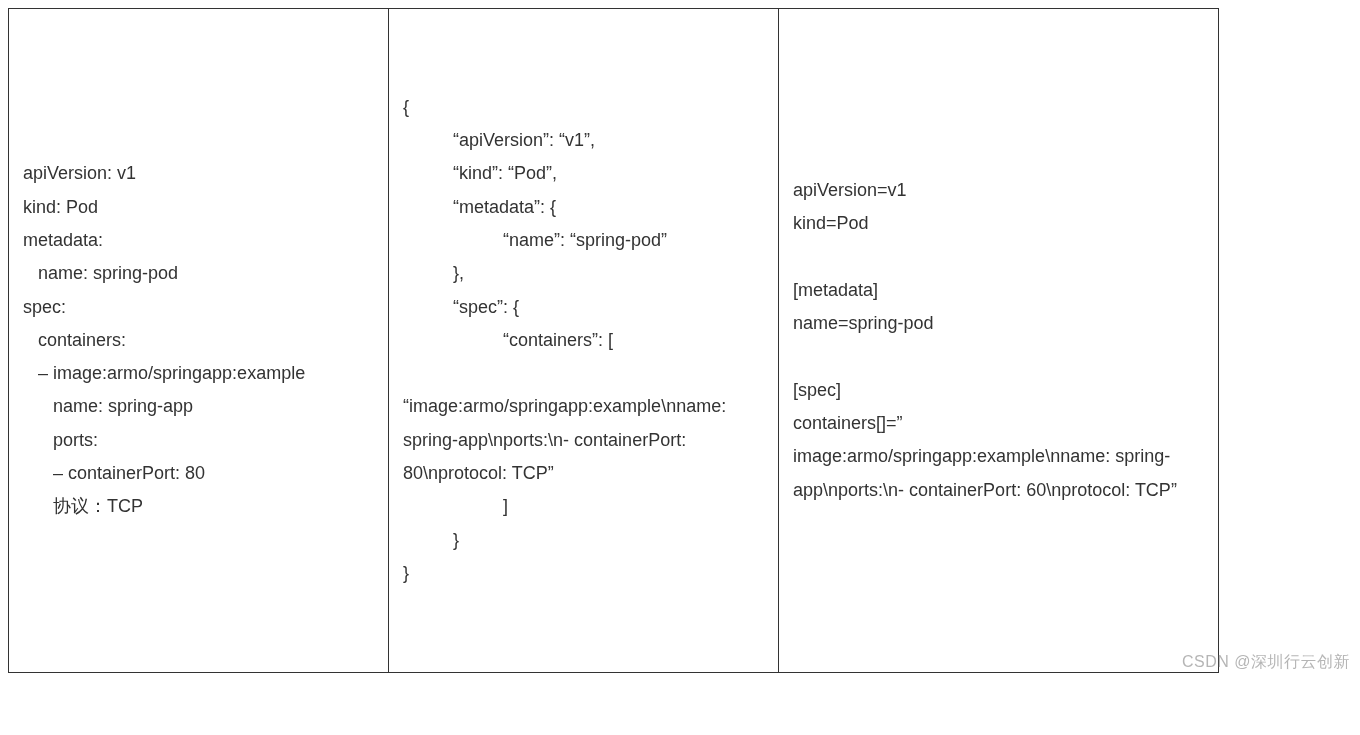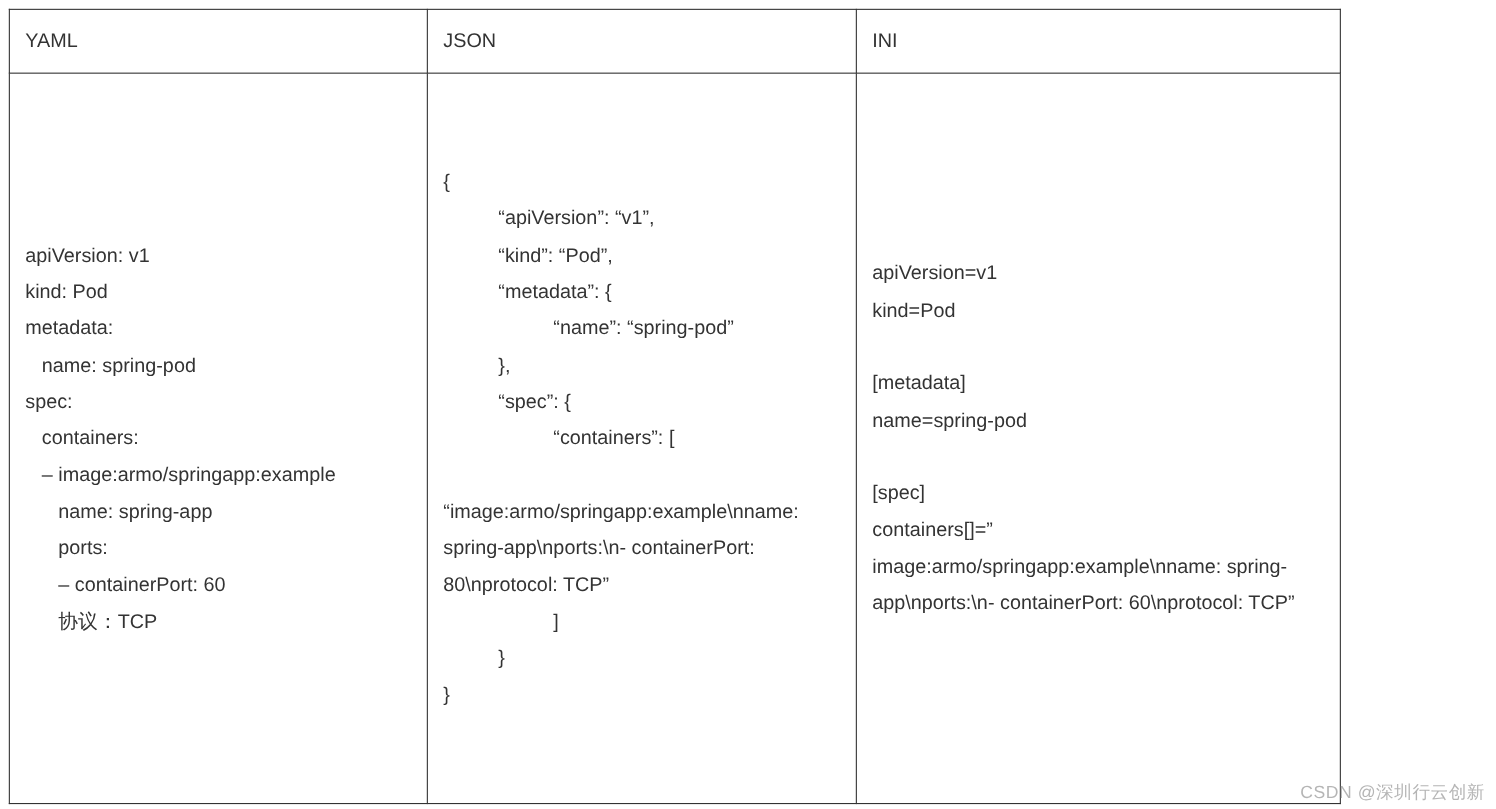--- a/index.html
+++ b/index.html
@@ -59,38 +59,33 @@
 </head>
 <body>
 
 <table>
   <colgroup>
     <col class="col-yaml">
     <col class="col-json">
     <col class="col-ini">
   </colgroup>
   <tbody>
-      <tr>
-    <th>YAML</th>
-    <th>JSON</th>
-    <th>INI</th>
-  </tr>
   <tr>
     <td class="body-cell">
       <div class="vcentered">
         <pre>apiVersion: v1
 kind: Pod
 metadata:
    name: spring-pod
 spec:
    containers:
    – image:armo/springapp:example
       name: spring-app
       ports:
-      – containerPort: 60
+      – containerPort: 80
       协议：TCP</pre>
       </div>
     </td>
     <td class="body-cell">
       <div class="vcentered">
         <pre>{
           “apiVersion”: “v1”,
           “kind”: “Pod”,
           “metadata”: {
                     “name”: “spring-pod”

